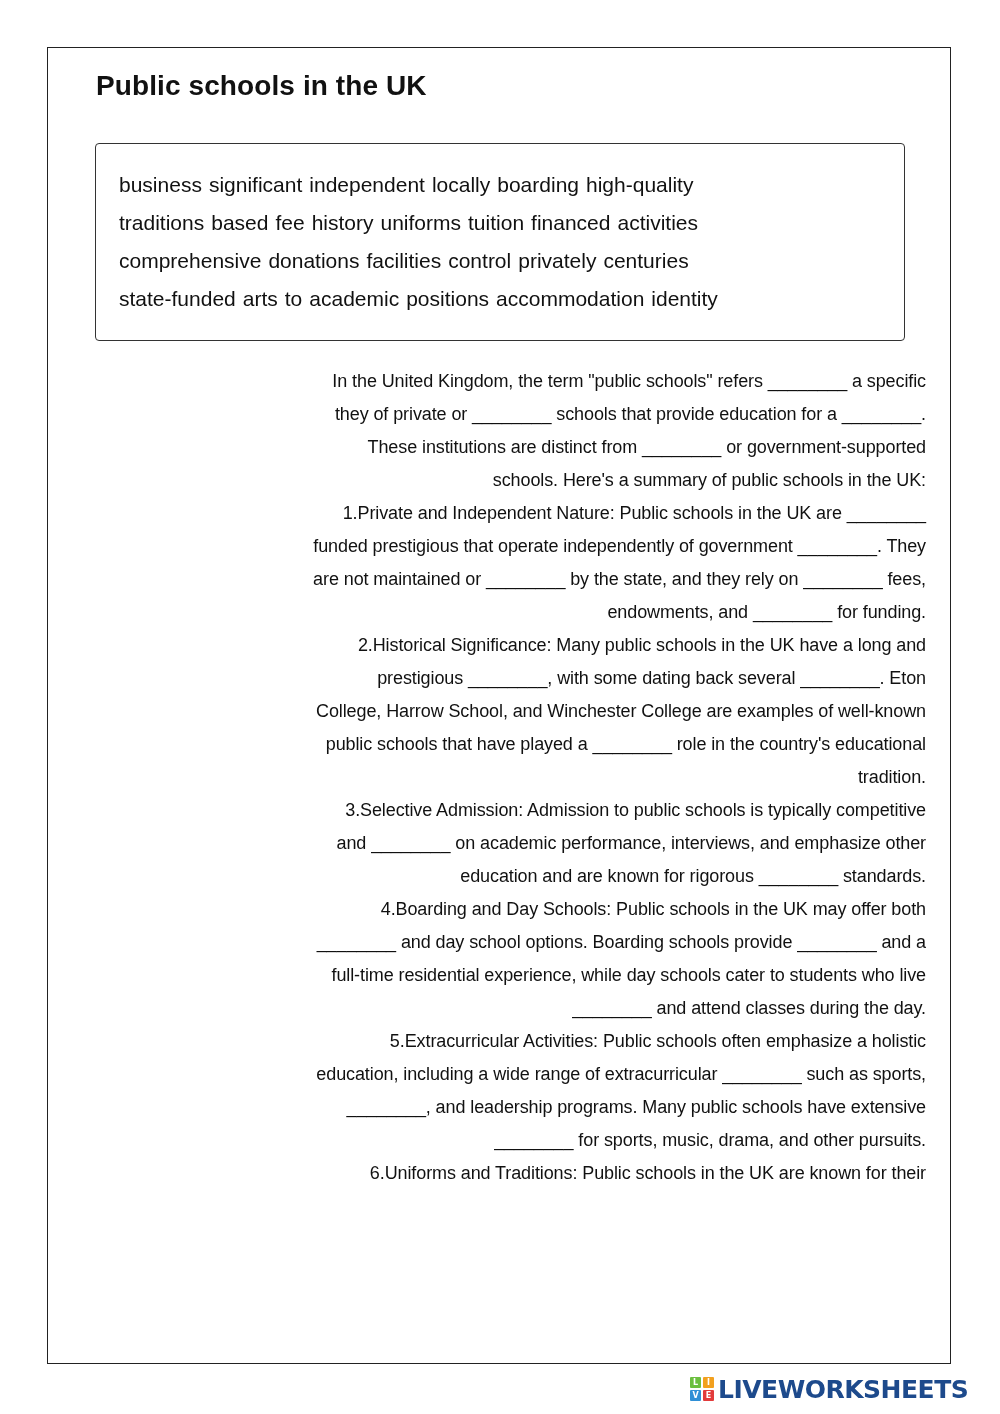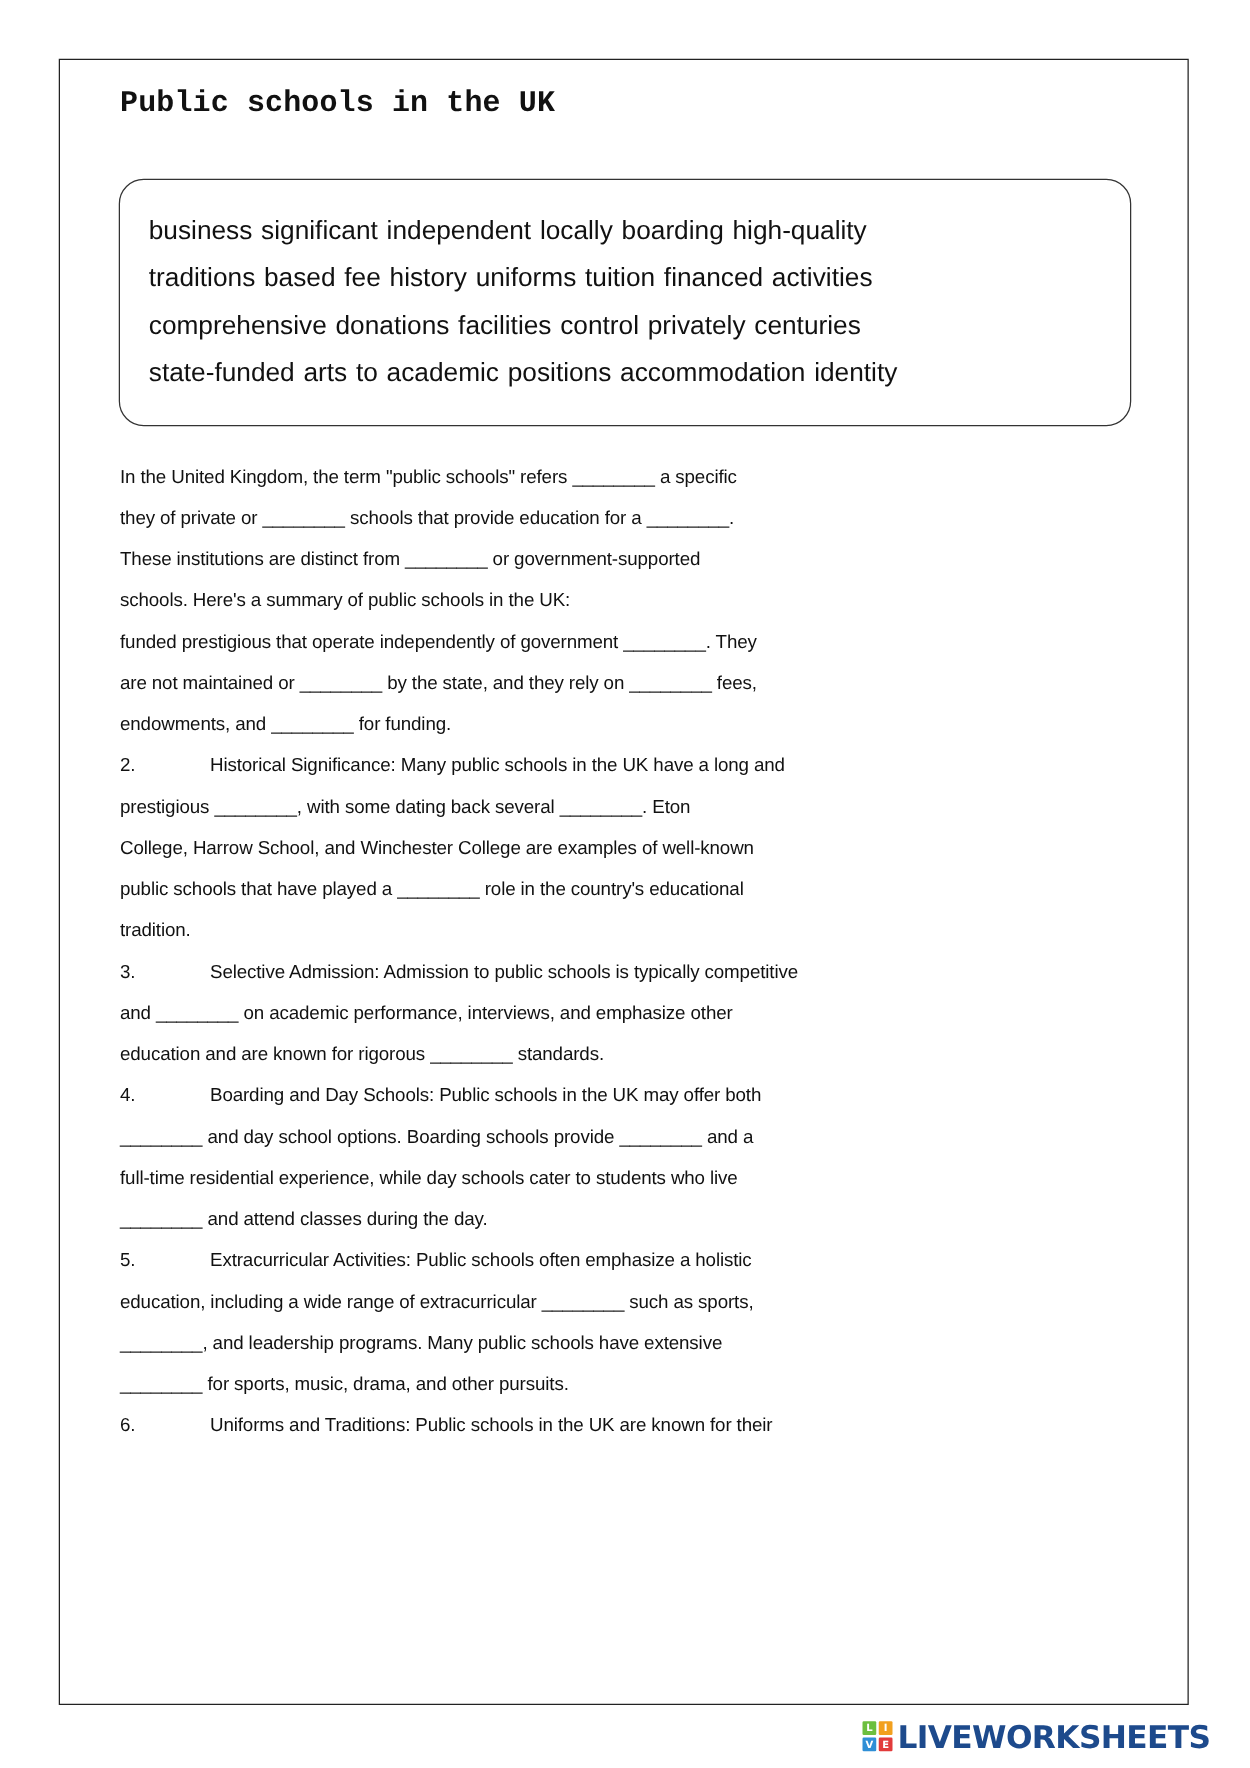--- a/index.html
+++ b/index.html
@@ -21,55 +21,55 @@
       top: 47px;
       width: 904px;
       height: 1317px;
       border: 1.5px solid #222222;
       box-sizing: border-box;
     }
     .title {
       position: absolute;
       left: 96px;
       top: 70px;
-      font-size: 24px;
+      font-size: 28px;
       font-weight: bold;
       margin: 0;
       letter-spacing: 0.1px;
-      font-family: Liberation Mono, monospace;
     }
     .wordbank {
       position: absolute;
       left: 95px;
       top: 143px;
       width: 810px;
       height: 198px;
       border: 1.5px solid #333333;
-      border-radius: 20px;
+      border-radius: 4px;
       box-sizing: border-box;
       padding: 22px 0 0 23px;
     }
     .wb-line {
       font-size: 21px;
       line-height: 38px;
       height: 38px;
       white-space: nowrap;
       word-spacing: 4px;
     }
     .wb-word {
       margin-right: 7px;
     }
     .body-text {
       position: absolute;
       left: 96px;
       top: 365px;
       width: 830px;
-      font-size: 15px;
+      font-size: 18px;
       line-height: 33px;
       letter-spacing: -0.1px;
+      text-align: right;
     }
     .line {
       white-space: nowrap;
       height: 33px;
     }
     .num {
       display: inline-block;
       width: 72px;
     }
     .blank {
@@ -128,20 +128,21 @@
 
 <div class="body-text">
   <div id="intro">
       <div class="line"><span>In the United Kingdom, the term "public schools" refers </span><span class="blank">________</span><span> a specific</span></div>
       <div class="line"><span>they of private or </span><span class="blank">________</span><span> schools that provide education for a </span><span class="blank">________</span><span>.</span></div>
       <div class="line"><span>These institutions are distinct from </span><span class="blank">________</span><span> or government-supported</span></div>
       <div class="line"><span>schools. Here's a summary of public schools in the UK:</span></div>
     </div>
   <div id="sections">
       <div>
+        <div class="line"><span class="num">1.</span><span>Private and Independent Nature: Public schools in the UK are </span><span class="blank">________</span></div>
         <div class="line"><span>funded prestigious that operate independently of government </span><span class="blank">________</span><span>. They</span></div>
         <div class="line"><span>are not maintained or </span><span class="blank">________</span><span> by the state, and they rely on </span><span class="blank">________</span><span> fees,</span></div>
         <div class="line"><span>endowments, and </span><span class="blank">________</span><span> for funding.</span></div>
       </div>
       <div>
         <div class="line"><span class="num">2.</span><span>Historical Significance: Many public schools in the UK have a long and</span></div>
         <div class="line"><span>prestigious </span><span class="blank">________</span><span>, with some dating back several </span><span class="blank">________</span><span>. Eton</span></div>
         <div class="line"><span>College, Harrow School, and Winchester College are examples of well-known</span></div>
         <div class="line"><span>public schools that have played a </span><span class="blank">________</span><span> role in the country's educational</span></div>
         <div class="line"><span>tradition.</span></div>

